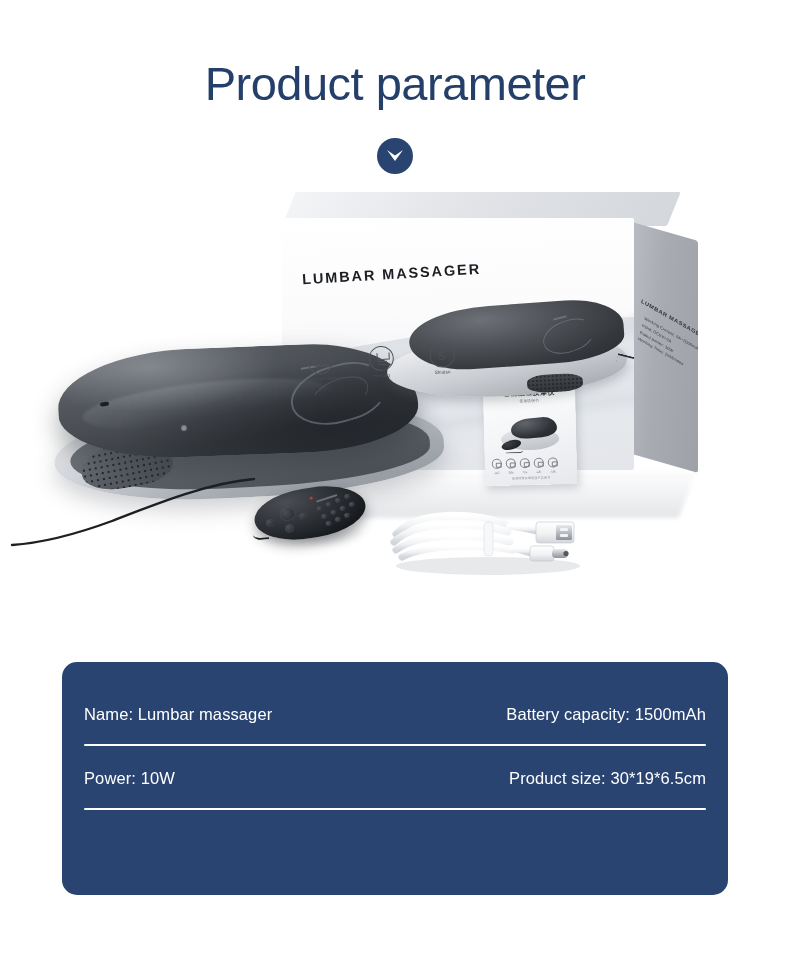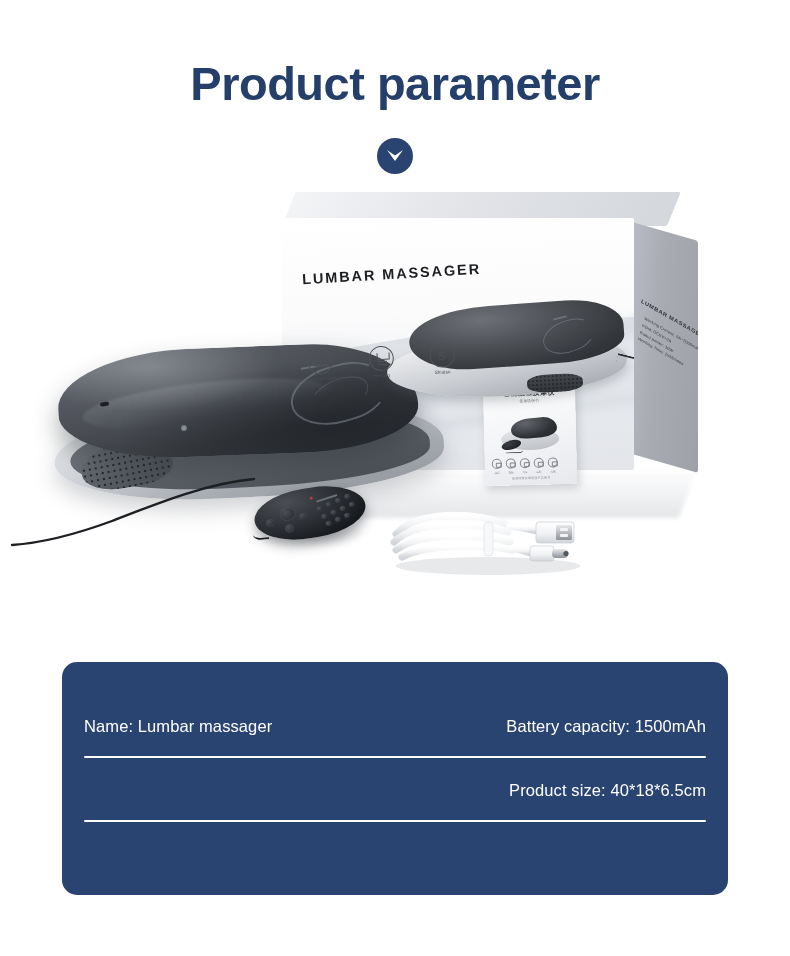--- a/index.html
+++ b/index.html
@@ -16,21 +16,21 @@
 
   
   .page-header {
     width: 100%;
     padding-top: 58px;
     text-align: center;
   }
 
   .page-title {
     font-size: 47px;
-    font-weight: bold;
+    font-weight: normal;
     color: #253f6b;
     letter-spacing: -0.5px;
     line-height: 1.1;
   }
 
   .chevron-badge {
     width: 36px;
     height: 36px;
     border-radius: 50%;
     background: #2a4472;
@@ -552,21 +552,21 @@
     position: absolute;
     left: 62px;
     top: 662px;
     width: 666px;
     height: 233px;
     background: #2a4472;
     border-radius: 15px;
     padding: 0 22px;
   }
   .spec-rows {
-    padding-top: 32px;
+    padding-top: 20px;
   }
   .spec-row {
     position: relative;
     height: 64px;
     display: flex;
     align-items: center;
   }
   .spec-row::after {
     content: "";
     position: absolute;
@@ -752,18 +752,19 @@
 
 <div class="spec-card">
   <div class="spec-rows">
 
     <div class="spec-row">
       <div class="spec-cell left">Name: Lumbar massager</div>
       <div class="spec-cell right">Battery capacity: 1500mAh</div>
     </div>
 
     <div class="spec-row">
-      <div class="spec-cell right">Product size: 40*18*6.5cm</div>
+      <div class="spec-cell left">Power: 10W</div>
+      <div class="spec-cell right">Product size: 30*19*6.5cm</div>
     </div>
 
 
   </div>
 </div>
 
 </body></html>

